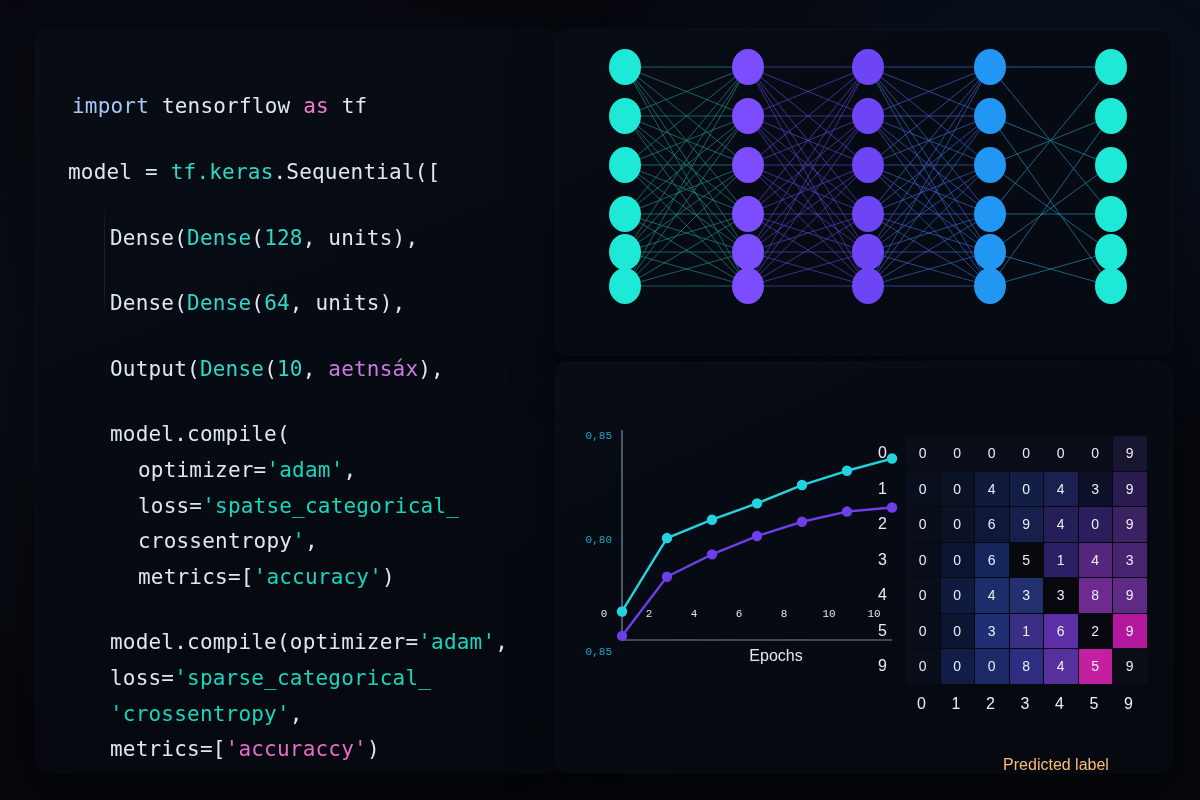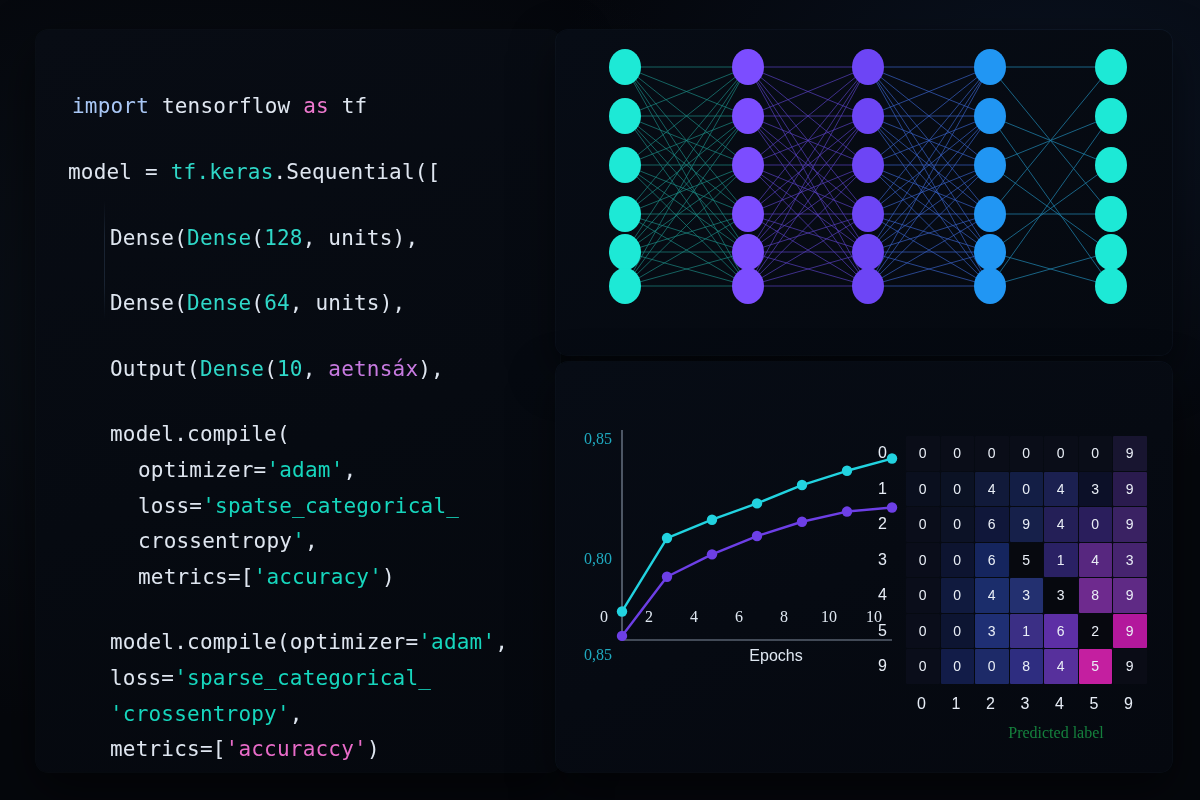--- a/index.html
+++ b/index.html
@@ -58,33 +58,33 @@
   }
   .chart-title{
     position:absolute; left:48px; top:28px;
     font-family:"Liberation Sans",sans-serif; font-size:21px; color:#eef3fa; letter-spacing:.2px;
   }
   .axis-label{
     position:absolute; font-family:Liberation Sans, sans-serif;
     font-size:16px; color:#dfe7f1;
   }
   .tick{
-    position:absolute; font-family:Liberation Serif, serif; font-size:16px;
+    position:absolute; font-family:Liberation Mono, monospace; font-size:11px;
   }
   .tick.y{ color:#1fa9bf; text-align:right; }
   .tick.x{ color:#dfe7f1; text-align:center; }
 
   
   .cm{ position:absolute; left:906px; top:436px; }
   .cm-grid{ position:relative; width:244px; height:248px; }
   .cm-cell{ position:absolute; display:flex; align-items:center; justify-content:center;
             font-family:"Liberation Sans",sans-serif; font-size:14px; color:#e9eef6; border-radius:1px; }
   .cm-rowlab,.cm-collab{ position:absolute; font-family:"Liberation Sans",sans-serif;
             font-size:16px; color:#e7edf6; }
-  .cm-axis{ position:absolute; font-family:Liberation Serif, serif; font-size:16px; color:#15803d; }
+  .cm-axis{ position:absolute; font-family:Liberation Sans, sans-serif; font-size:16px; color:#fdba74;margin-top:32px; }
 </style>
 </head>
 <body>
 
 <div id="stage">
 
   <div class="code-panel">
     <div class="guide"></div>
     <div class="code" id="code-area"><div class="ln" style="top: 36px; padding-left: 36px;"><span class="kw">import</span><span class="pl"> tensorflow </span><span class="kw2">as</span><span class="pl"> tf</span></div><div class="ln" style="top: 102px; padding-left: 32px;"><span class="pl">model = </span><span class="fn">tf.keras</span><span class="pl">.Sequential([</span></div><div class="ln" style="top: 168px; padding-left: 74px;"><span class="pl">Dense(</span><span class="fn">Dense</span><span class="pl">(</span><span class="num">128</span><span class="pl">, units),</span></div><div class="ln" style="top: 233px; padding-left: 74px;"><span class="pl">Dense(</span><span class="fn">Dense</span><span class="pl">(</span><span class="num">64</span><span class="pl">, units),</span></div><div class="ln" style="top: 299px; padding-left: 74px;"><span class="pl">Output(</span><span class="fn">Dense</span><span class="pl">(</span><span class="num">10</span><span class="pl">, </span><span class="ital">aetnsáx</span><span class="pl">),</span></div><div class="ln" style="top: 364px; padding-left: 74px;"><span class="pl">model.compile(</span></div><div class="ln" style="top: 400px; padding-left: 102px;"><span class="pl">optimizer=</span><span class="str">'adam'</span><span class="pl">,</span></div><div class="ln" style="top: 436px; padding-left: 102px;"><span class="pl">loss=</span><span class="str">'spatse_categorical_</span></div><div class="ln" style="top: 471px; padding-left: 102px;"><span class="pl">crossentropy</span><span class="str">'</span><span class="pl">,</span></div><div class="ln" style="top: 507px; padding-left: 102px;"><span class="pl">metrics=[</span><span class="str">'accuracy'</span><span class="pl">)</span></div><div class="ln" style="top: 572px; padding-left: 74px;"><span class="pl">model.compile(optimizer=</span><span class="str">'adam'</span><span class="pl">,</span></div><div class="ln" style="top: 608px; padding-left: 74px;"><span class="pl">loss=</span><span class="str">'sparse_categorical_</span></div><div class="ln" style="top: 644px; padding-left: 74px;"><span class="str">'crossentropy'</span><span class="pl">,</span></div><div class="ln" style="top: 679px; padding-left: 74px;"><span class="pl">metrics=[</span><span class="pink">'accuraccy'</span><span class="pl">)</span></div></div>
   </div>
@@ -259,21 +259,21 @@
         <circle cx="48" cy="213.92233009708738" r="5.2" fill="#6d3fe6"></circle>
         <circle cx="93" cy="154.7961165048543" r="5.2" fill="#6d3fe6"></circle>
         <circle cx="138" cy="132.36893203883486" r="5.2" fill="#6d3fe6"></circle>
         <circle cx="183" cy="114.01941747572803" r="5.2" fill="#6d3fe6"></circle>
         <circle cx="228" cy="99.74757281553408" r="5.2" fill="#6d3fe6"></circle>
         <circle cx="273" cy="89.55339805825251" r="5.2" fill="#6d3fe6"></circle>
         <circle cx="318" cy="85.4757281553399" r="5.2" fill="#6d3fe6"></circle>
       </svg>
     <div id="acc-yticks">
         <div class="tick y" style="left: 0px; width: 56px; top: 68px;">0,85</div>
-        <div class="tick y" style="left: 0px; width: 56px; top: 188px;">0,80</div>
+        <div class="tick y" style="left: 0px; width: 56px; top: 172px;">0,80</div>
         <div class="tick y" style="left: 0px; width: 56px; top: 284px;">0,85</div>
       </div>
     <div id="acc-xticks">
         <div class="tick x" style="left: 48px; width: 36px; margin-left: -18px; top: 246px;">0</div>
         <div class="tick x" style="left: 93px; width: 36px; margin-left: -18px; top: 246px;">2</div>
         <div class="tick x" style="left: 138px; width: 36px; margin-left: -18px; top: 246px;">4</div>
         <div class="tick x" style="left: 183px; width: 36px; margin-left: -18px; top: 246px;">6</div>
         <div class="tick x" style="left: 228px; width: 36px; margin-left: -18px; top: 246px;">8</div>
         <div class="tick x" style="left: 273px; width: 36px; margin-left: -18px; top: 246px;">10</div>
         <div class="tick x" style="left: 318px; width: 36px; margin-left: -18px; top: 246px;">10</div>

